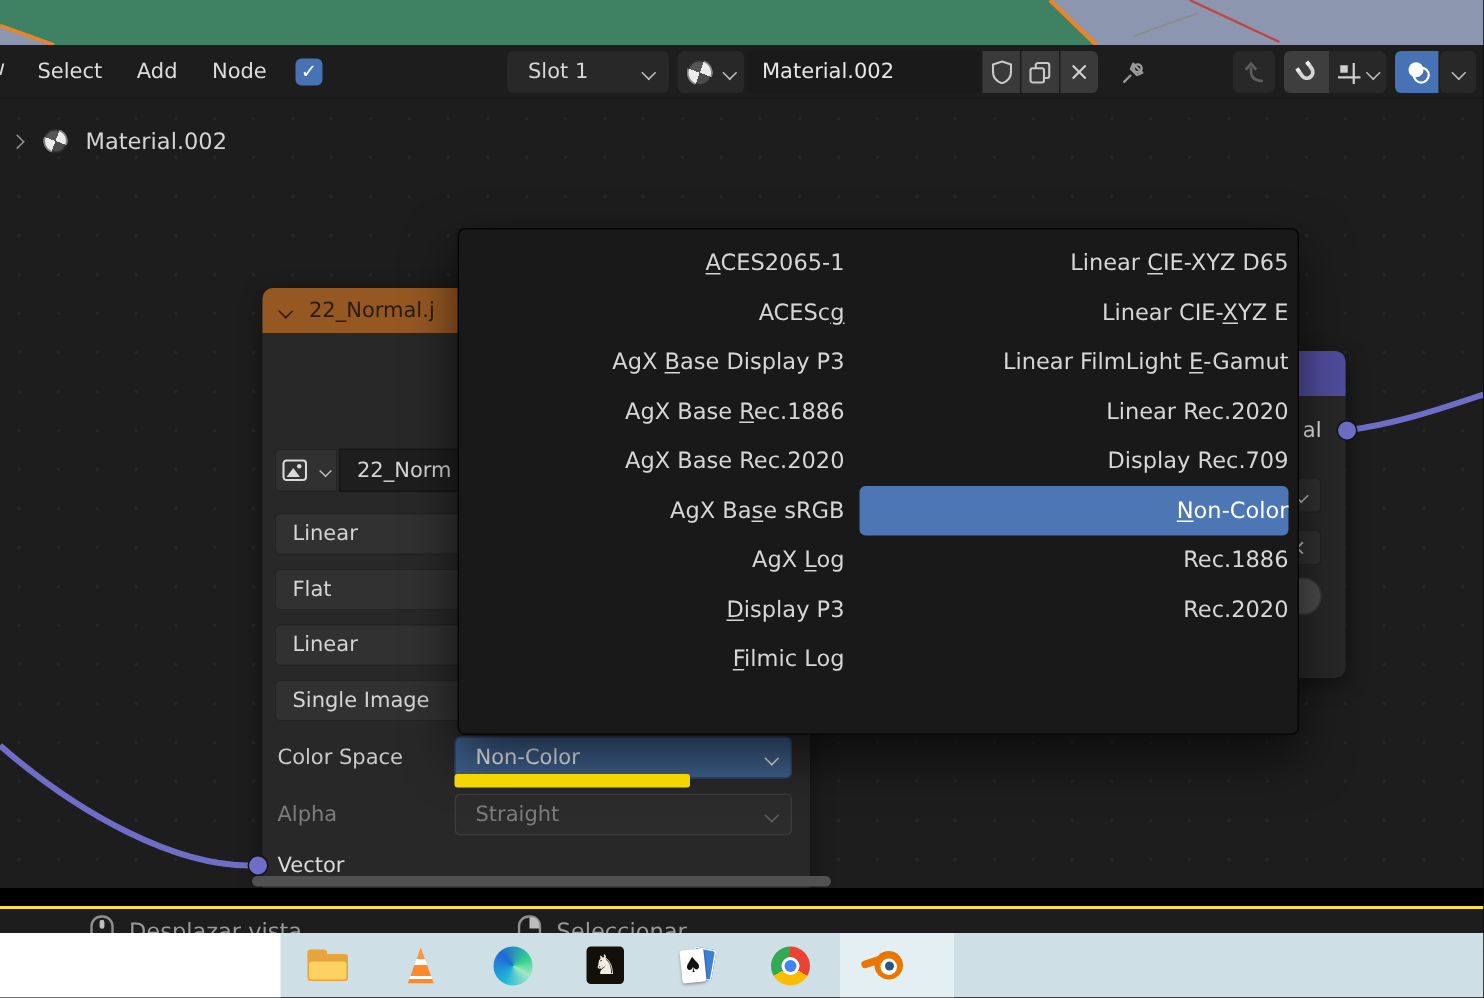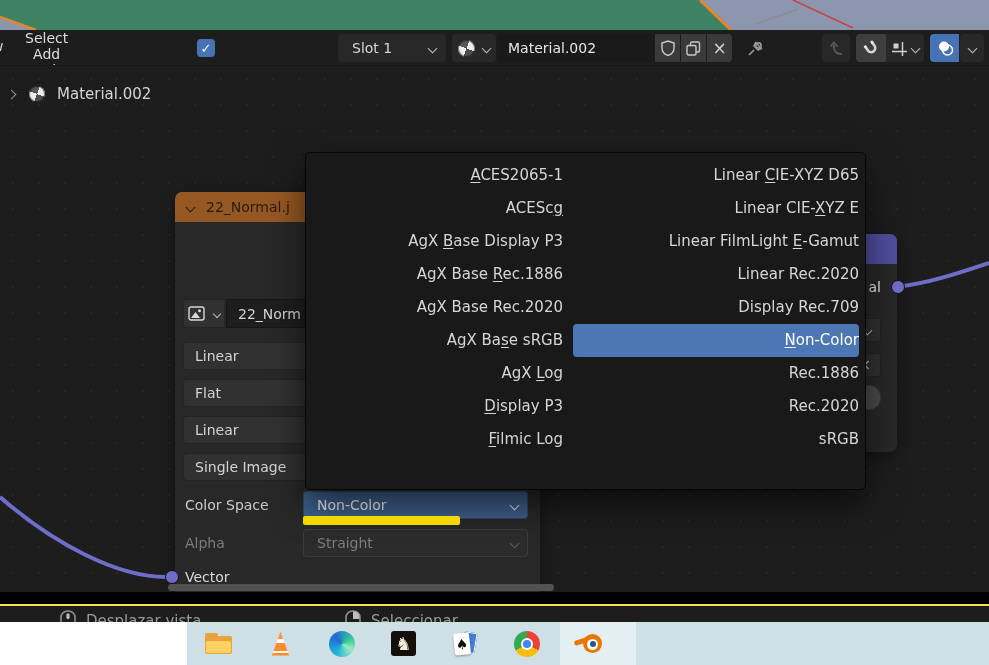--- a/index.html
+++ b/index.html
@@ -114,21 +114,21 @@
       <line x1="700" y1="0" x2="731" y2="30" stroke="#e8852c" stroke-width="3"></line>
       <line x1="793" y1="0" x2="853" y2="28" stroke="#c24545" stroke-width="1.6"></line>
       <line x1="756" y1="24" x2="798" y2="9" stroke="#8b8b8b" stroke-width="1.2"></line>
     </svg>
   </div>
 
   <div class="header">
     <div class="frag">
         <span>w</span>
       </div>
-    <div class="hrow" style="left:25px;flex-direction:column;">
+    <div class="hrow" style="left:25px;gap:23px;">
       <span class="menu-word">Select</span>
       <span class="menu-word">Add</span>
       <span class="menu-word">Node</span>
     </div>
     <div class="checkbox">✓</div>
 
     <div class="btn" style="left:338px;width:108px;padding:0 10px 0 14px;">
       <span>Slot 1</span>
         <span class="chev" style="margin-left:auto;"></span>
     </div>
@@ -291,21 +291,20 @@
         </div>
       <div class="popcol" style="left:261px;width:296px;">
           <div class="menu-item">Linear <u>C</u>IE-XYZ D65</div>
           <div class="menu-item">Linear CIE-<u>X</u>YZ E</div>
           <div class="menu-item">Linear FilmLight <u>E</u>-Gamut</div>
           <div class="menu-item">Linear Rec.2020</div>
           <div class="menu-item">Display Rec.709</div>
           <div class="menu-item selected"><u>N</u>on-Color</div>
           <div class="menu-item">Rec.1886</div>
           <div class="menu-item">Rec.2020</div>
-          <div class="menu-item">sRGB</div>
         </div>
     </div>
 
     <div class="marker"></div>
     <div class="hscroll"></div>
   </div>
 
   <div class="statusbar">
     <div class="status-item" style="left:60px;">
       <svg width="16" height="22" viewBox="0 0 16 22">

